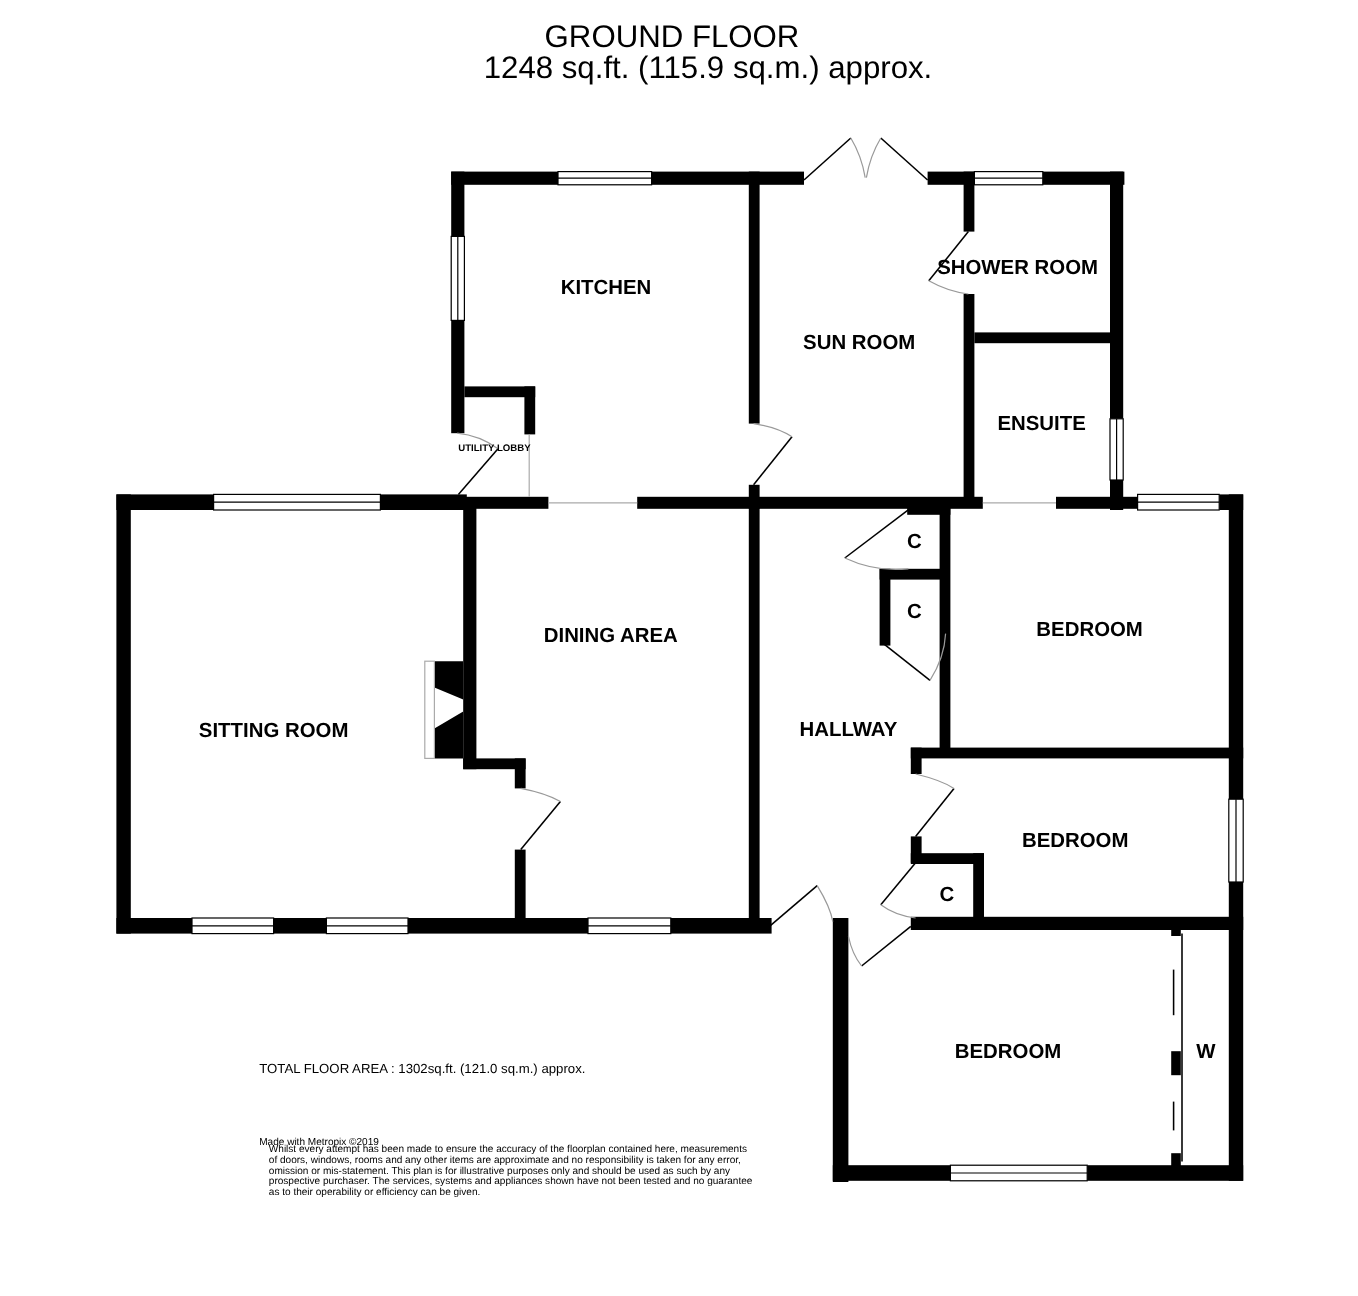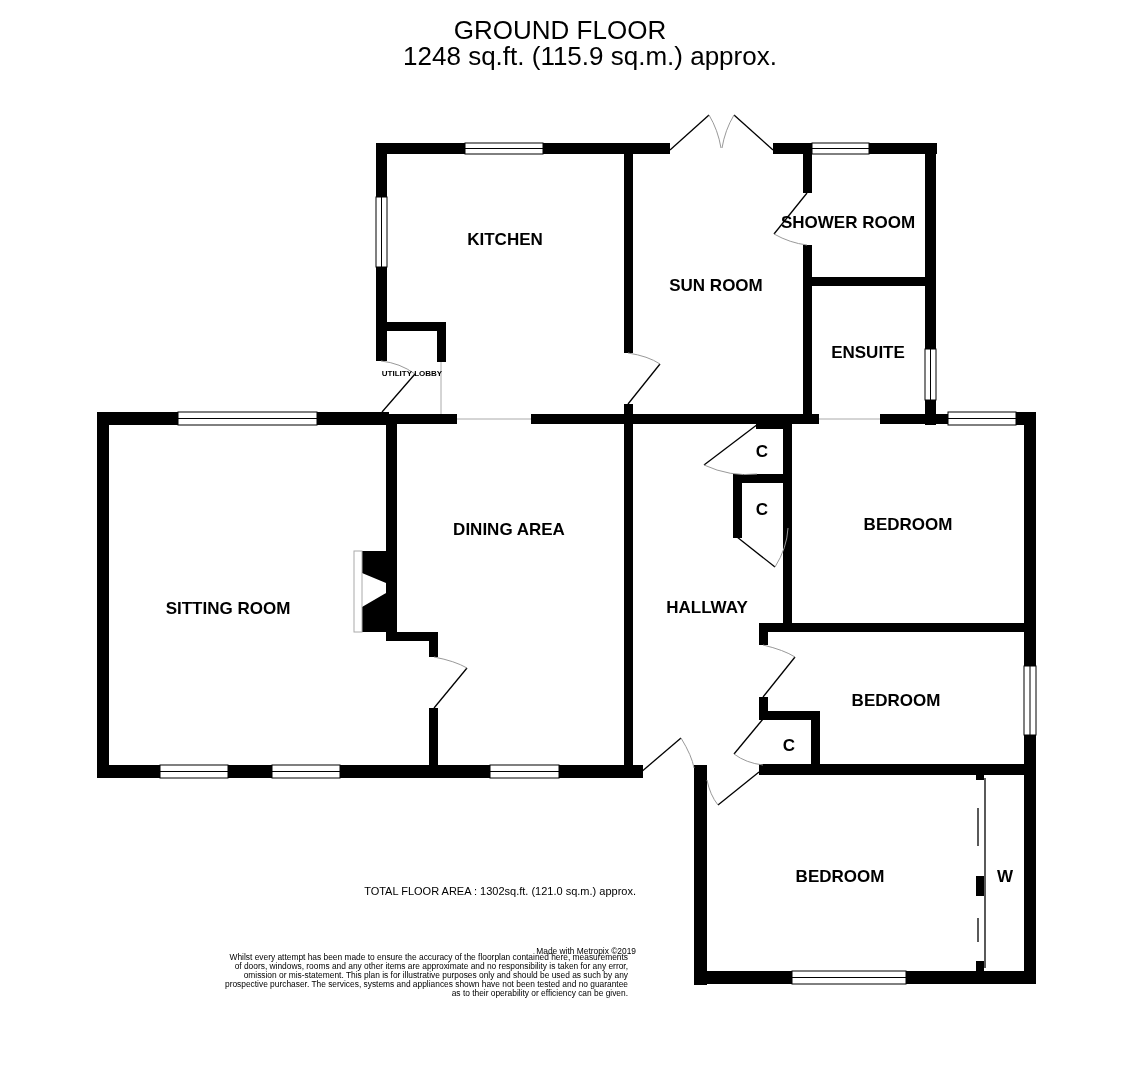--- a/index.html
+++ b/index.html
@@ -3,21 +3,21 @@
 <meta charset="utf-8">
 <style>
   html, body { margin:0; padding:0; background:#ffffff; }
   body { width:1132px; height:1080px; position:relative; overflow:hidden; font-family:"Liberation Sans", sans-serif; color:#000; }
   .title { position:absolute; left:0; width:1132px; text-align:center; font-size:26px; line-height:28px; }
   #t1 { top:16px; left:-6px; }
   #t2 { top:42px; left:24px; }
   svg { position:absolute; left:0; top:0; }
   .room { font-family:"Liberation Sans", sans-serif; font-weight:bold; font-size:17px; fill:#000; text-anchor:middle; }
   .small { font-size:8px; }
-  .foot { position:absolute; left:216px; width:420px; text-align:right; }
+  .foot { position:absolute; left:216px; width:420px; text-align:left; }
   #foot-total { top:885px; font-size:11px; }
   #foot-disc { top:953px; font-size:8.4px; line-height:9px; padding:0 8px; box-sizing:border-box; }
   #foot-made { top:946px; font-size:8.4px; }
 </style>
 </head>
 <body>
 
 <div class="title" id="t1">GROUND FLOOR</div>
 <div class="title" id="t2">1248 sq.ft. (115.9 sq.m.) approx.</div>
 

